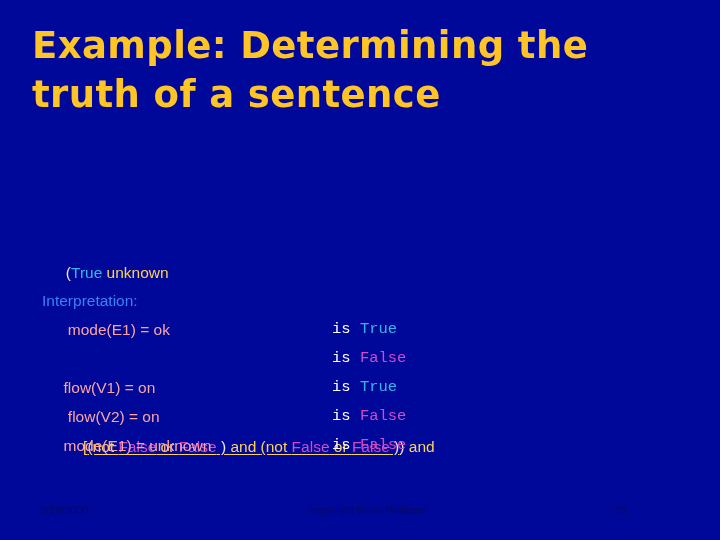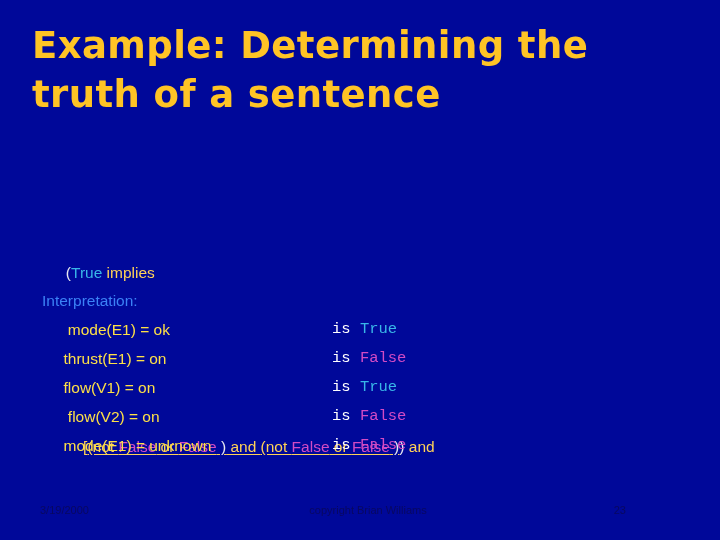--- a/index.html
+++ b/index.html
@@ -65,21 +65,21 @@
   .interp-row {
     display: block;
     position: relative;
     height: 29px;
     white-space: pre;
   }
   .interp-row .lhs {
     position: absolute;
     left: 0;
     white-space: pre;
-    color: #fde047;
+    color: #fca5a5;
   }
   .interp-row .rhs {
     position: absolute;
     left: 290px;
     white-space: pre;
     font-family: Liberation Mono, monospace;
   }
 
   
   .t-true   { color: #38B6E8; }
@@ -126,38 +126,38 @@
 <div id="slide">
 
   <div id="title">
     <span class="tline">Example: Determining the</span>
     <span class="tline">truth of a sentence</span>
   </div>
 
   <div id="sentence">
 
     <span class="sline">
-      <span class="t-struct">(</span><span class="t-true">True</span><span class="t-op"> implies</span>
+      <span class="t-struct">(</span><span class="t-true">True</span><span class="t-op"> unknown</span>
     </span>
 
     <span class="sline">
       <span>    </span><span class="u"><span class="t-op">[</span><span class="t-op">(not </span><span class="t-false">False</span><span class="t-op"> or </span><span class="t-false">False</span><span class="t-struct"> )</span><span class="t-op"> and </span><span class="t-op">(not </span><span class="t-false">False</span><span class="t-op"> or </span><span class="t-false">False</span><span class="t-struct"> )</span></span><span class="t-struct">)</span><span class="t-op"> and</span>
     </span>
 
     
 
     
 
   </div>
 
   <div id="interp">
     <span id="interp-heading">Interpretation:</span>
     <span id="interp-rows">
         <span class="interp-row"><span class="lhs">      mode(E1) = ok</span><span class="rhs"><span class="t-white">is </span><span class="t-true">True</span></span></span>
-        <span class="interp-row"><span class="lhs">     thrust(E1) = on</span><span class="rhs"><span class="t-white">is </span><span class="t-false">False</span></span></span>
+        <span class="interp-row"><span class="rhs"><span class="t-white">is </span><span class="t-false">False</span></span></span>
         <span class="interp-row"><span class="lhs">     flow(V1) = on</span><span class="rhs"><span class="t-white">is </span><span class="t-true">True</span></span></span>
         <span class="interp-row"><span class="lhs">      flow(V2) = on</span><span class="rhs"><span class="t-white">is </span><span class="t-false">False</span></span></span>
         <span class="interp-row"><span class="lhs">     mode(E1) = unknown</span><span class="rhs"><span class="t-white">is </span><span class="t-false">False</span></span></span>
       </span>
   </div>
 
   <div id="footer">
     <span id="footer-date">3/19/2000</span>
     <span id="footer-copy">copyright Brian Williams</span>
     <span id="footer-page">23</span>

